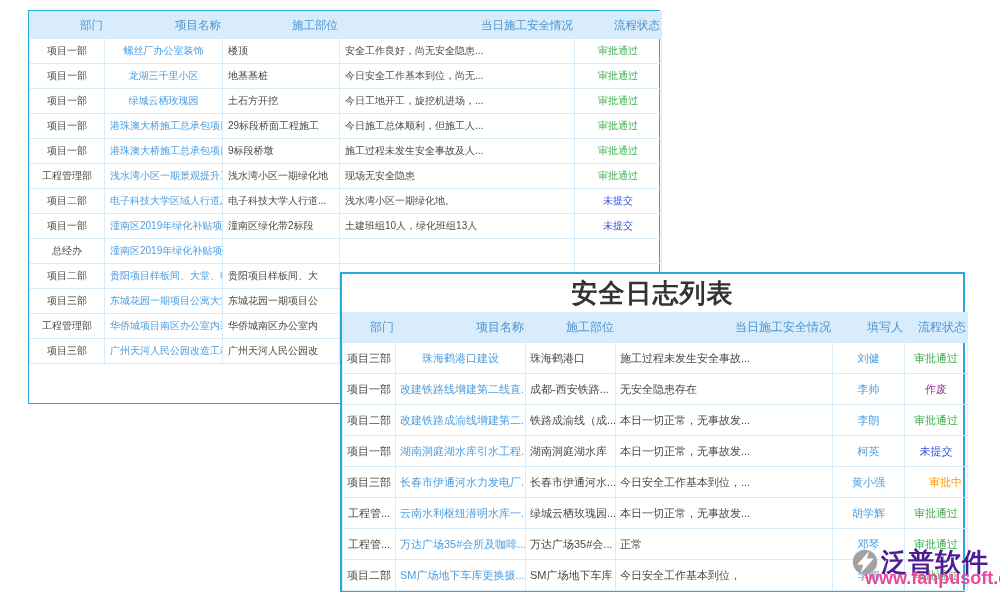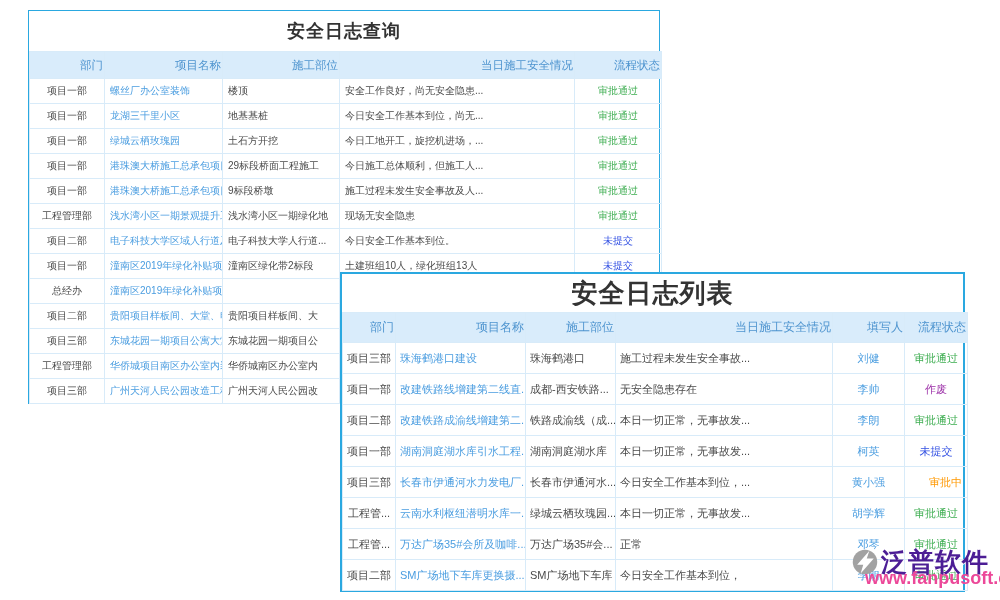--- a/index.html
+++ b/index.html
@@ -12,38 +12,37 @@
   .win-list .win-title{height:38px;line-height:38px;font-size:26px;}
   table.grid{width:100%;border-collapse:collapse;table-layout:fixed;}
   table.grid th,table.grid td{border:1px solid #d8ebf9;overflow:hidden;white-space:nowrap;
     box-sizing:border-box;}
   table.grid th{background:#d9ecfb;color:#4e94cf;font-weight:normal;text-align:right;}
   .win-query th{height:27px;font-size:11.5px;}
   .win-list th{height:30px;font-size:12px;}
   .win-query td{height:25px;font-size:10px;color:#4a4a4a;padding:0 5px;}
   .win-list td{height:31px;font-size:11px;color:#4a4a4a;padding:0 4px;}
   td.c-dept,td.c-status,td.c-writer{text-align:center;padding:0 1px;}
-  td.c-project,td.c-writer{color:#4a9de0;}
+  td.c-project,td.c-writer{color:#4a9de0;text-align:center;}
   td.st-approved{color:#3fae52;}
   td.st-unsubmitted{color:#3351e3;margin-top:32px;}
   td.st-void{color:#9c30a8;}
   td.st-pending{color:#ff9800;padding-left:20px;}
   .watermark{position:absolute;left:851px;top:548px;z-index:20;line-height:1;}
   .wm-row{display:flex;align-items:center;}
   .wm-logo{display:inline-block;width:28px;height:28px;margin-right:2px;}
   .wm-brand{font-size:26px;font-weight:bold;color:#4c1d95;letter-spacing:1px;
     text-shadow:0 1px 0 #ffffff;}
   .wm-url{font-size:18px;font-weight:bold;color:#ec4899;margin-top:-7px;margin-left:14px;
     font-family:"Liberation Sans","DejaVu Sans",sans-serif;}
 </style>
 </head>
 <body>
 
 <div class="window win-query">
-  <div class="win-title">安全日志查询</div>
   <table class="grid">
     <colgroup>
       <col style="width:75px">
         <col style="width:118px">
         <col style="width:117px">
       <col style="width:235px">
         <col style="width:87px">
     </colgroup>
     <thead>
         <tr>
@@ -94,21 +93,21 @@
           <td class="c-dept">工程管理部</td>
           <td class="c-project">浅水湾小区一期景观提升工程</td>
           <td class="c-location">浅水湾小区一期绿化地</td>
           <td class="c-safety">现场无安全隐患</td>
           <td class="c-status st-approved">审批通过</td>
         </tr>
         <tr>
           <td class="c-dept">项目二部</td>
           <td class="c-project">电子科技大学区域人行道及非</td>
           <td class="c-location">电子科技大学人行道...</td>
-          <td class="c-safety">今日安全工作基本到位。</td>
+          <td class="c-safety">浅水湾小区一期绿化地。</td>
           <td class="c-status st-unsubmitted">未提交</td>
         </tr>
         <tr>
           <td class="c-dept">项目一部</td>
           <td class="c-project">潼南区2019年绿化补贴项目-城</td>
           <td class="c-location">潼南区绿化带2标段</td>
           <td class="c-safety">土建班组10人，绿化班组13人</td>
           <td class="c-status st-unsubmitted">未提交</td>
         </tr>
         <tr>

